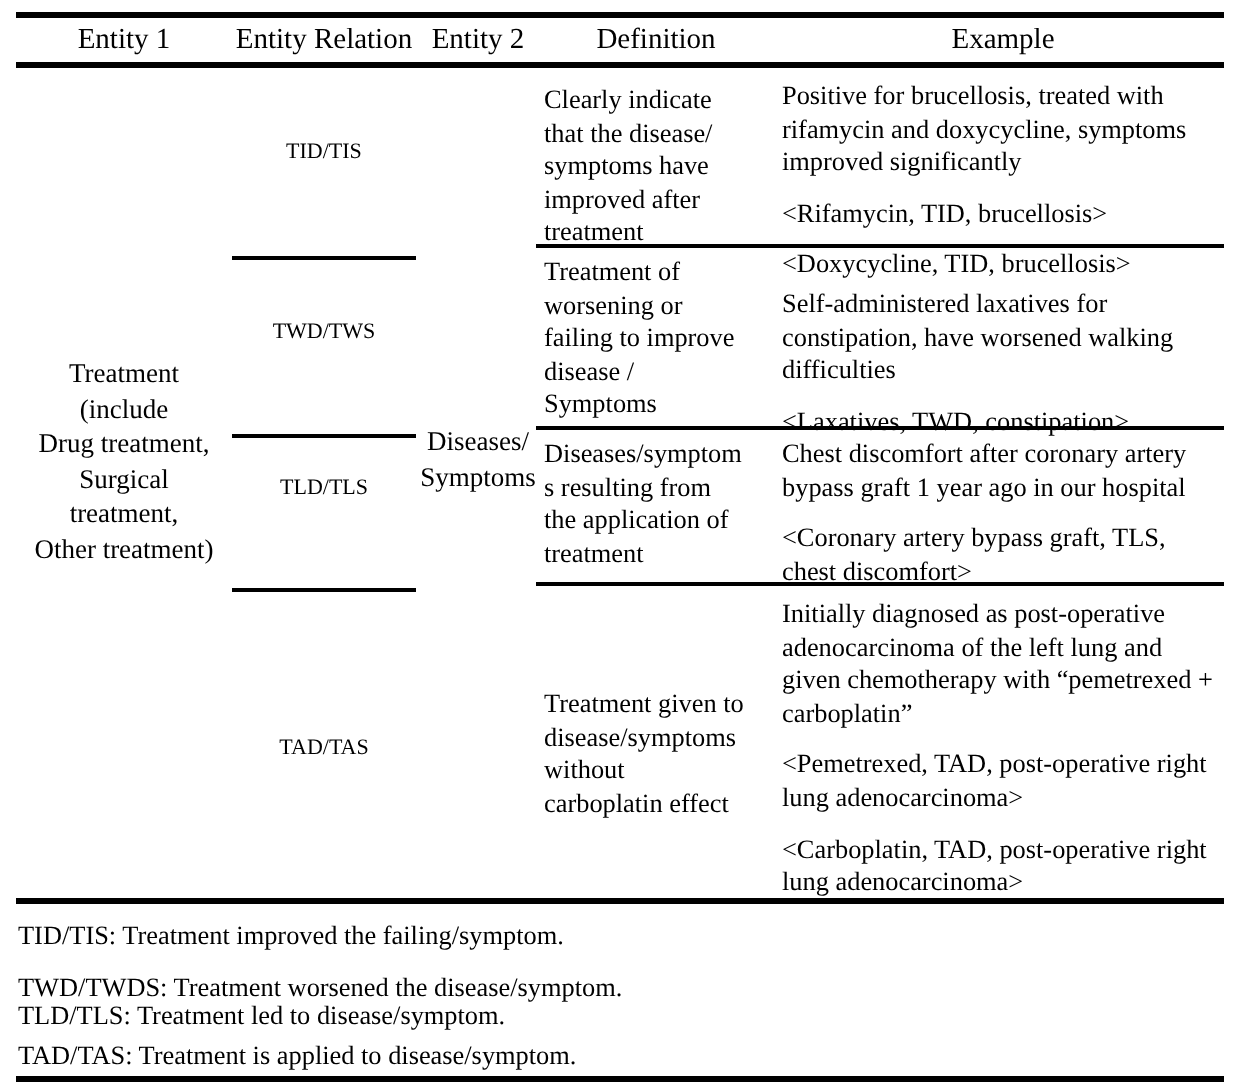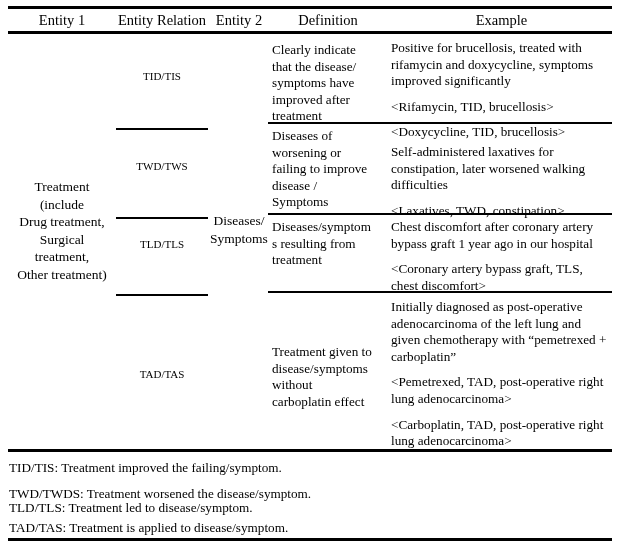--- a/index.html
+++ b/index.html
@@ -159,37 +159,38 @@
 
   <div class="ex" style="top:40px;">
     <p>Positive for brucellosis, treated with rifamycin and doxycycline, symptoms improved significantly</p>
     <p class="gap">&lt;Rifamycin, TID, brucellosis&gt;</p>
     <p class="gap">&lt;Doxycycline, TID, brucellosis&gt;</p>
   </div>
 
   <div class="rel" style="top:160px;">TWD/TWS</div>
 
   <div class="def" style="top:128px;">
-    <p>Diseases of</p>
+    <p>Treatment of</p>
     <p>worsening or</p>
     <p>failing to improve</p>
     <p>disease /</p>
     <p>Symptoms</p>
   </div>
 
   <div class="ex" style="top:144px;">
-    <p>Self-administered laxatives for constipation, later worsened walking difficulties</p>
+    <p>Self-administered laxatives for constipation, have worsened walking difficulties</p>
     <p class="gap">&lt;Laxatives, TWD, constipation&gt;</p>
   </div>
 
   <div class="rel" style="top:238px;">TLD/TLS</div>
 
   <div class="def" style="top:219px;">
     <p>Diseases/symptom</p>
     <p>s resulting from</p>
+    <p>the application of</p>
     <p>treatment</p>
   </div>
 
   <div class="ex" style="top:219px;">
     <p>Chest discomfort after coronary artery bypass graft 1 year ago in our hospital</p>
     <p class="gap">&lt;Coronary artery bypass graft, TLS, chest discomfort&gt;</p>
   </div>
 
   <div class="rel" style="top:368px;">TAD/TAS</div>
 

